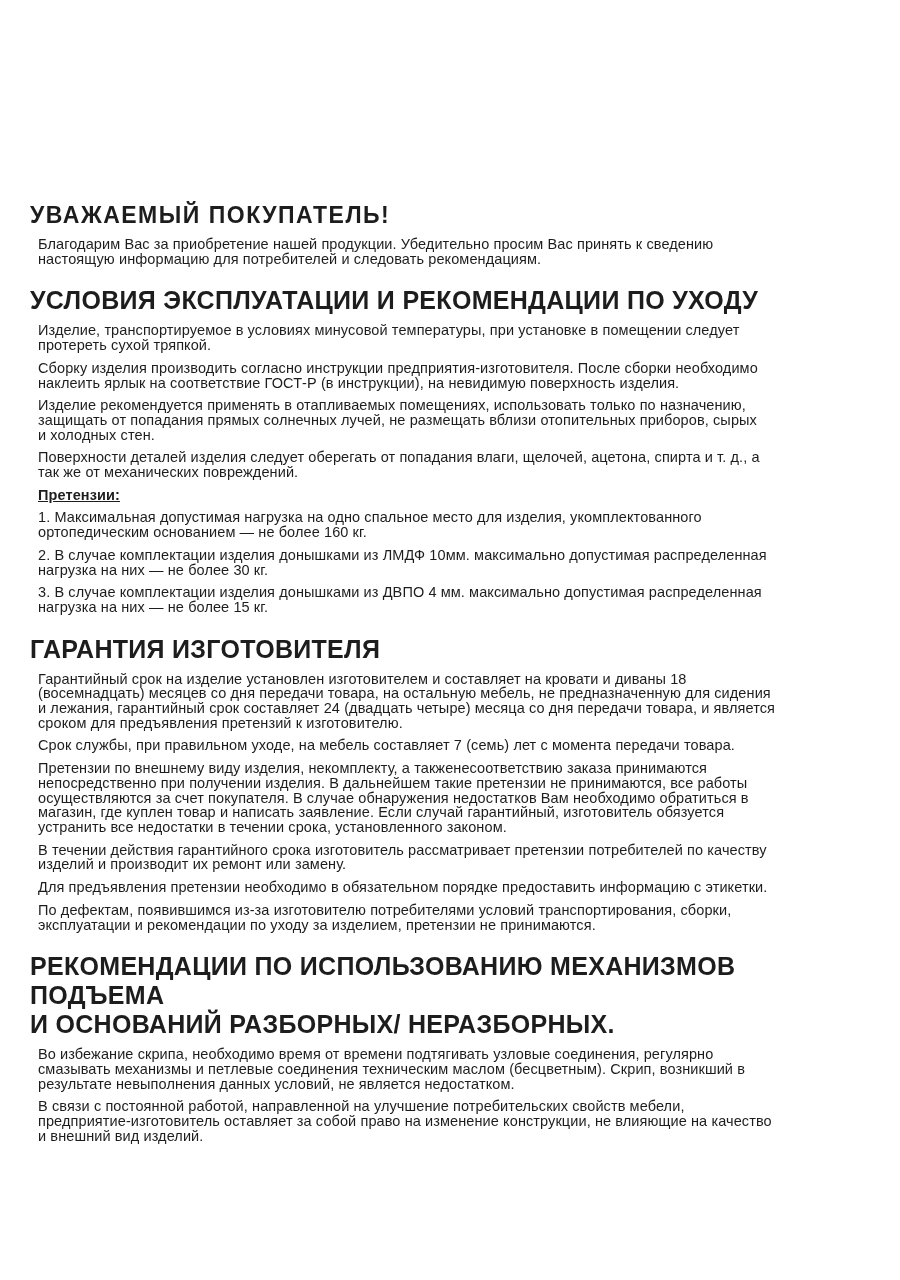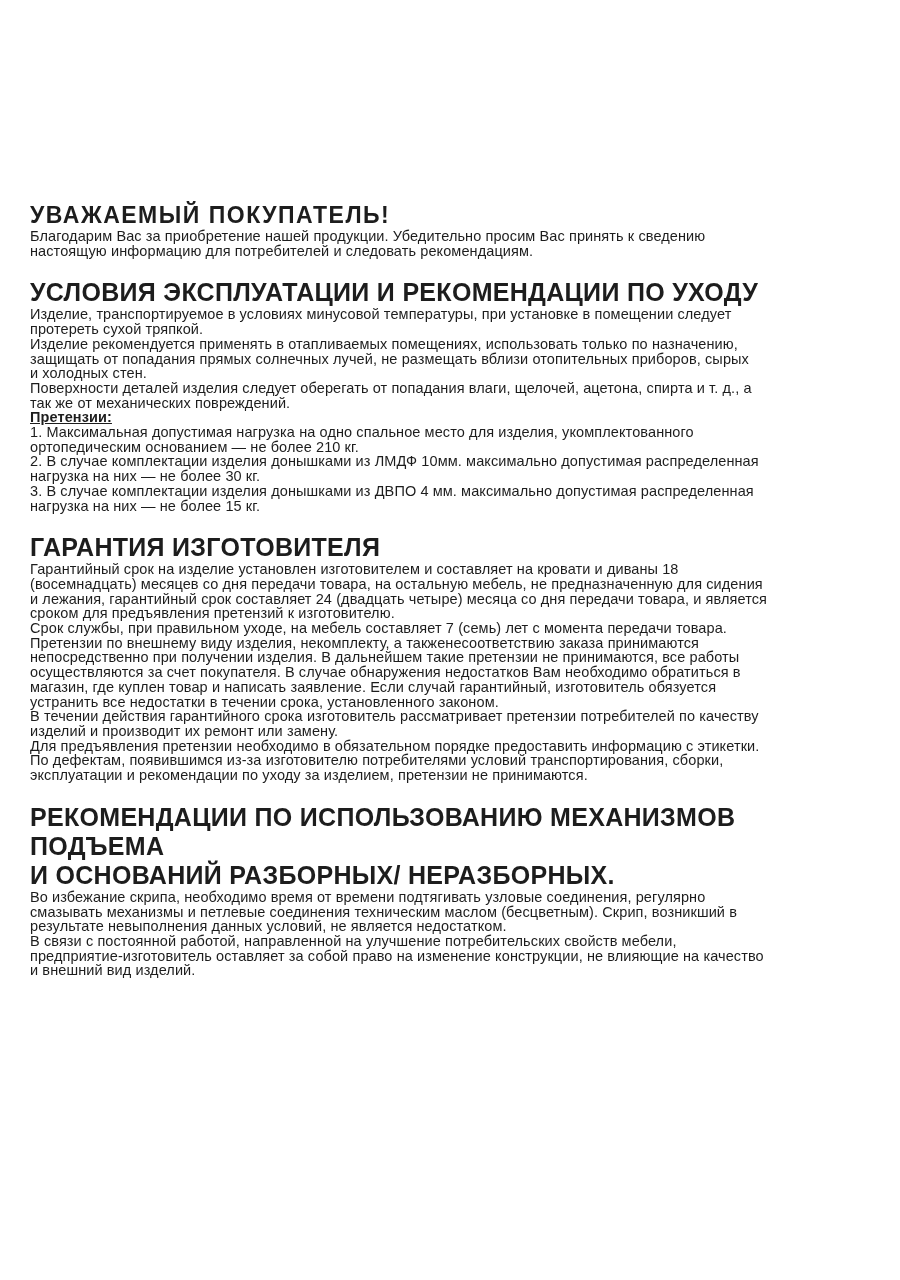--- a/index.html
+++ b/index.html
@@ -32,21 +32,21 @@
     line-height: 29px;
     font-weight: 700;
     letter-spacing: 0.3px;
     margin: 20px 0 0 0;
     white-space: pre-line;
   }
   .body-text {
     font-size: 14.5px;
     line-height: 14.7px;
     letter-spacing: 0.1px;
-    margin: 0;
+    margin: 8px;
     white-space: pre-line;
   }
   .attention {
     font-weight: 700;
     text-decoration: underline;
   }
 </style>
 </head>
 <body>
 
@@ -55,28 +55,30 @@
   <section>
     <h1 class="doc-title">УВАЖАЕМЫЙ ПОКУПАТЕЛЬ!</h1>
     <p class="body-text">Благодарим Вас за приобретение нашей продукции. Убедительно просим Вас принять к сведению
 настоящую информацию для потребителей и следовать рекомендациям.</p>
   </section>
 
   <section>
     <h2 class="section-title">УСЛОВИЯ ЭКСПЛУАТАЦИИ И РЕКОМЕНДАЦИИ ПО УХОДУ</h2>
     <p class="body-text">Изделие, транспортируемое в условиях минусовой температуры, при установке в помещении следует
 протереть сухой тряпкой.</p>
+    <p class="body-text">Сборку изделия производить согласно инструкции предприятия-изготовителя. После сборки необходимо
+наклеить ярлык на соответствие ГОСТ-Р (в инструкции), на невидимую поверхность изделия.</p>
     <p class="body-text">Изделие рекомендуется  применять в отапливаемых помещениях, использовать только по назначению,
 защищать от попадания прямых солнечных лучей, не размещать вблизи отопительных приборов, сырых
 и холодных стен.</p>
     <p class="body-text">Поверхности деталей изделия следует оберегать от попадания влаги, щелочей, ацетона, спирта и т. д., а
 так же от механических повреждений.</p>
     <p class="body-text attention">Претензии:</p>
     <p class="body-text">1. Максимальная допустимая нагрузка на одно спальное место для изделия, укомплектованного
-ортопедическим основанием — не более 210 кг.</p>
+ортопедическим основанием — не более 160 кг.</p>
     <p class="body-text">2. В случае комплектации изделия донышками из ЛМДФ 10мм. максимально допустимая распределенная
 нагрузка на них — не более 30 кг.</p>
     <p class="body-text">3. В случае комплектации изделия донышками из ДВПО 4 мм. максимально допустимая распределенная
 нагрузка на них — не более 15 кг.</p>
   </section>
 
   <section>
     <h2 class="section-title">ГАРАНТИЯ ИЗГОТОВИТЕЛЯ</h2>
     <p class="body-text">Гарантийный срок на изделие установлен изготовителем и составляет на кровати и диваны 18
 (восемнадцать) месяцев со дня передачи товара, на остальную мебель, не предназначенную для сидения

